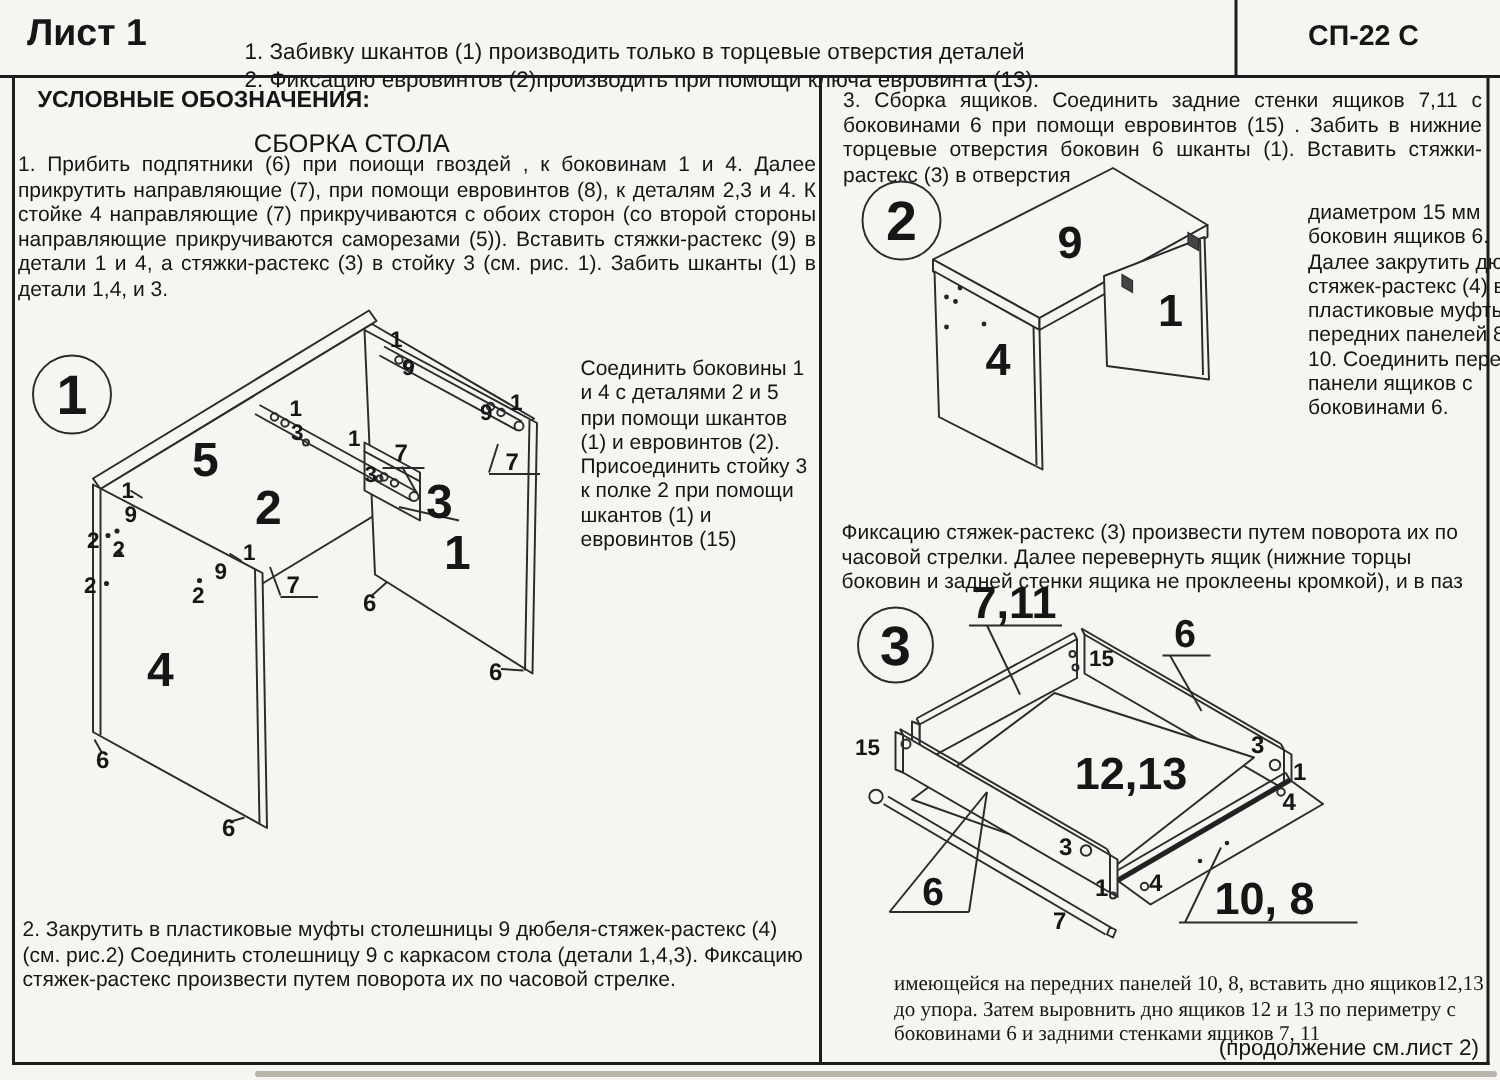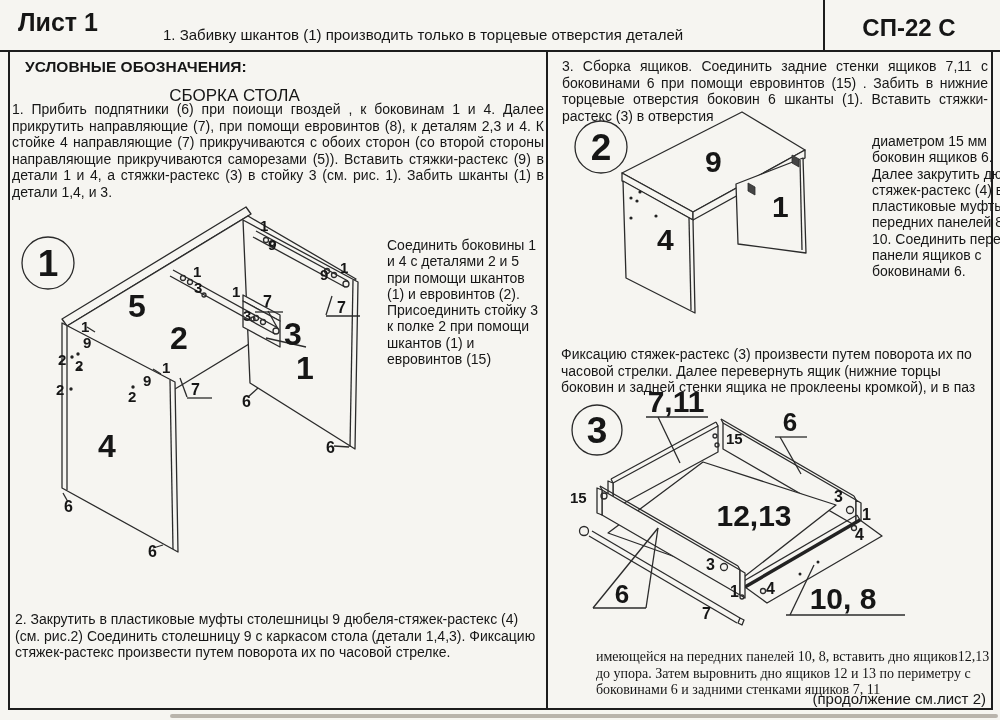--- a/index.html
+++ b/index.html
@@ -4,21 +4,21 @@
 <style>
   html,body{margin:0;padding:0;background:#e9e7e2;}
   .page{position:relative;width:1000px;height:720px;background:#f6f5f1;
         font-family:"Liberation Sans",sans-serif;color:#161616;overflow:hidden;}
   .line{position:absolute;background:#1d1d1d;}
   .txt{position:absolute;font-size:14px;line-height:16.6px;}
   .just{text-align:justify;}
   .hdr-title{position:absolute;left:18px;top:8px;font-size:25px;font-weight:bold;}
   .hdr-notes{position:absolute;left:163px;top:9px;font-size:15px;line-height:19px;margin-top:16px;}
   .hdr-code{position:absolute;left:823px;top:14px;width:172px;text-align:center;
-            font-size:24px;font-weight:bold;}
+            font-size:19px;font-weight:bold;}
   .legend-title{position:absolute;left:25px;top:58px;font-size:15.5px;font-weight:bold;}
   .legend-line{position:absolute;left:12px;top:68px;font-weight:bold;}
   .legend-line .num{font-size:27px;}
   .legend-line .rest{font-size:15px;}
   .assembly-title{position:absolute;left:12px;top:86px;width:445px;text-align:center;
                   font-size:17px;}
   svg{position:absolute;overflow:visible;}
   svg text{font-family:"Liberation Sans",sans-serif;fill:#161616;}
   svg .sk{stroke:#2b2b2b;stroke-width:1.3;fill:none;stroke-linejoin:round;}
   svg .fl{stroke:#2b2b2b;stroke-width:1.3;fill:#f6f5f1;stroke-linejoin:round;}
@@ -29,20 +29,21 @@
         font-size:15px;}
 </style>
 </head>
 <body>
 
 <div class="page">
 
   <div class="hdr-title">Лист 1</div>
   <div class="hdr-notes">
     <div>1. Забивку шкантов (1) производить только в торцевые отверстия деталей</div>
+    <div>2. Фиксацию евровинтов (2)производить при помощи ключа евровинта (13).</div>
   </div>
   <div class="hdr-code">СП-22 С</div>
 
   <div class="line" style="left:823px;top:0;width:2px;height:51px;"></div>
   <div class="line" style="left:0;top:50px;width:1000px;height:2px;"></div>
   <div class="line" style="left:8px;top:52px;width:2px;height:658px;"></div>
   <div class="line" style="left:991px;top:52px;width:2px;height:658px;"></div>
   <div class="line" style="left:8px;top:708px;width:985px;height:2px;"></div>
   <div class="line" style="left:546px;top:52px;width:2px;height:656px;"></div>
 

